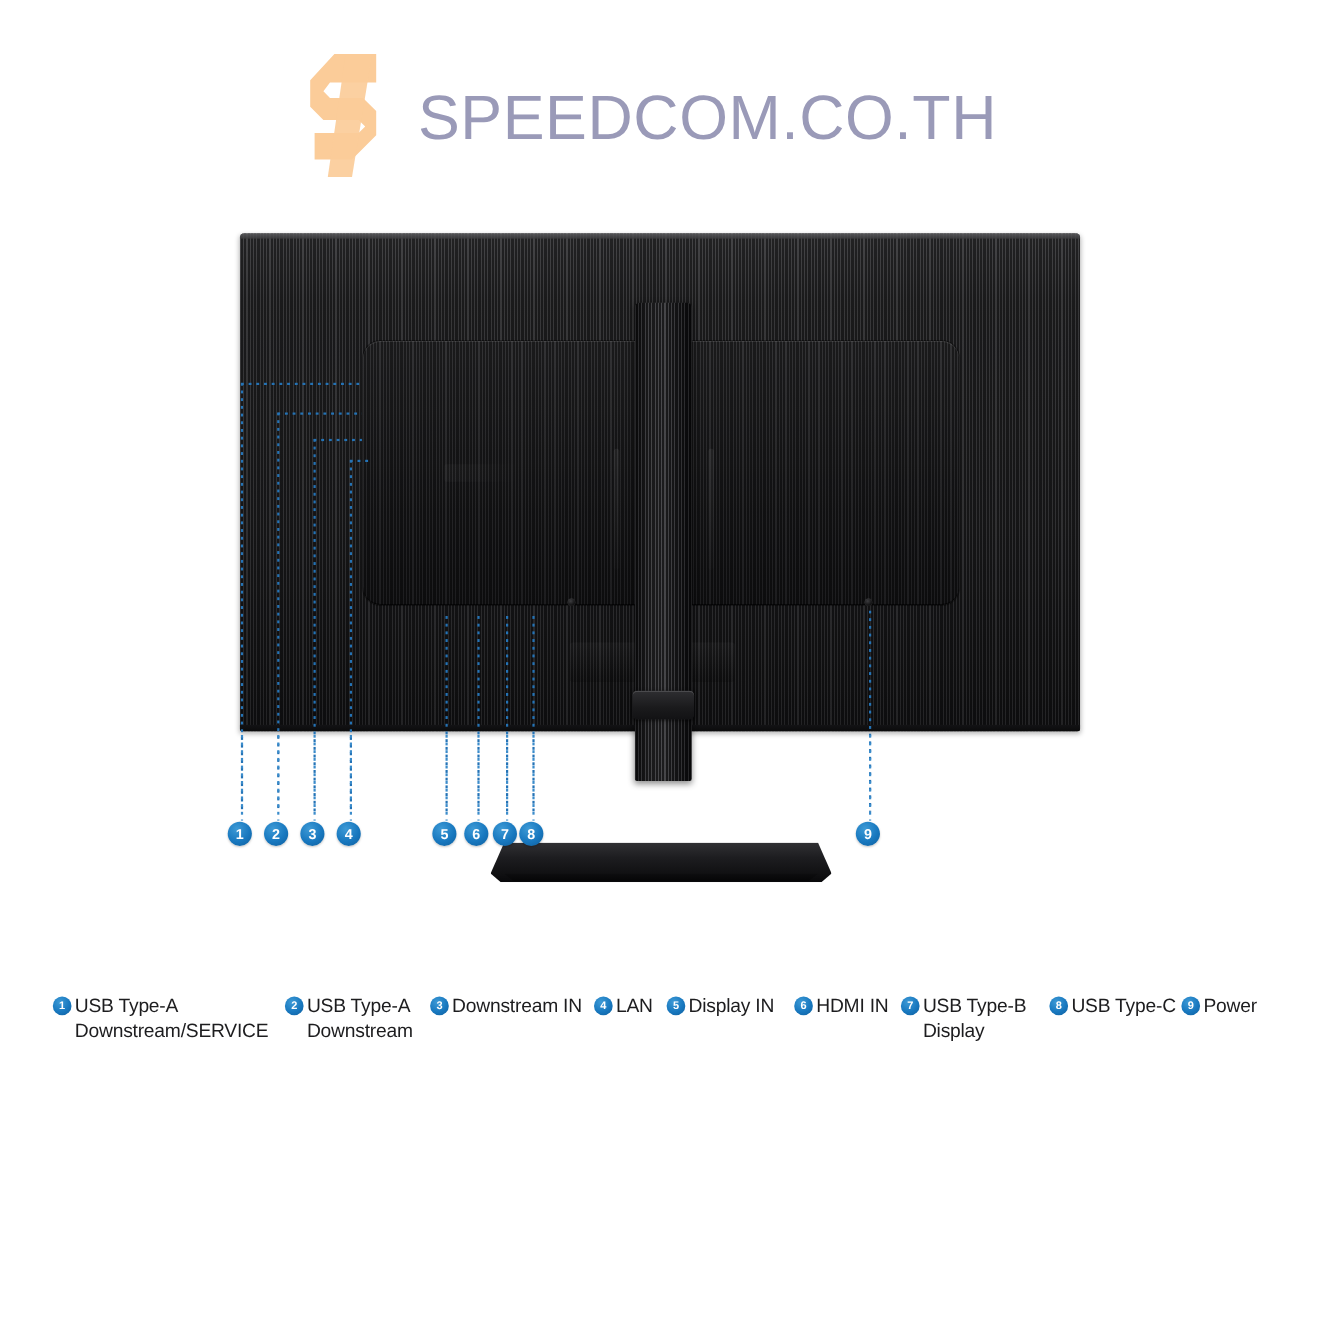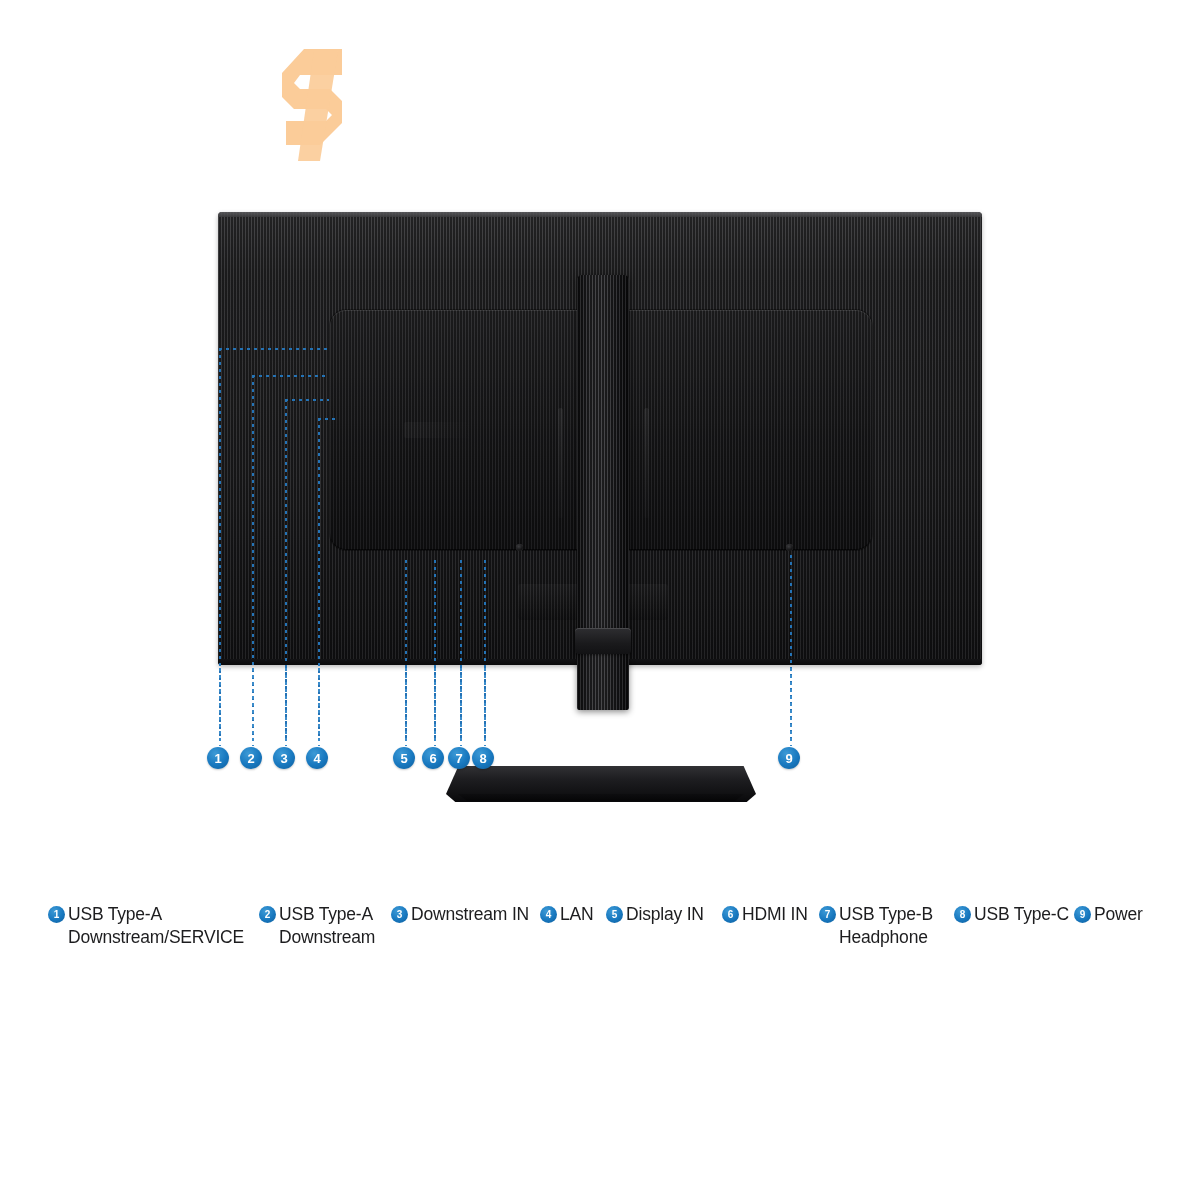--- a/index.html
+++ b/index.html
@@ -241,20 +241,21 @@
 <body>
 
 <div id="brand-header">
   <div id="brand-logo-mark">
     <svg width="78" height="116" viewBox="0 0 78 116" aria-hidden="true">
       <path d="M62 2 L24 2 L2 26 L2 50 L14 62 L46 62 L52 68 L46 74 L6 74 L6 98 L40 98 L62 76 L62 54 L50 42 L20 42 L14 36 L20 28 L62 28 Z" fill="#fbcc99"></path>
       <path d="M50 14 L30 14 L30 40 L50 40 Z" fill="#fbcc99" opacity="0"></path>
       <path d="M34 4 L58 4 L40 114 L18 114 Z" fill="#fbcc99" opacity="0.92"></path>
     </svg>
   </div>
+  <div id="brand-wordmark">SPEEDCOM.CO.TH</div>
 </div>
 
 <div id="product-stage">
 
   <div id="monitor-panel">
     <div id="monitor-panel-top-edge"></div>
     <div id="monitor-inner-plate"></div>
     <div id="monitor-vesa-hint"></div>
     <div id="monitor-port-bay"></div>
     <div class="panel-screw" id="panel-screw-left"></div>
@@ -334,21 +335,21 @@
       <span class="legend-badge">5</span>
       <span class="legend-text">Display IN</span>
     </div>
     <div class="legend-item" style="left: 674px; top: 0px;">
       <span class="legend-badge">6</span>
       <span class="legend-text">HDMI IN</span>
     </div>
     <div class="legend-item" style="left: 771px; top: 0px;">
       <span class="legend-badge">7</span>
       <span class="legend-text">USB Type-B
-Headphone</span>
+Display</span>
     </div>
     <div class="legend-item" style="left: 906px; top: 0px;">
       <span class="legend-badge">8</span>
       <span class="legend-text">USB Type-C</span>
     </div>
     <div class="legend-item" style="left: 1026px; top: 0px;">
       <span class="legend-badge">9</span>
       <span class="legend-text">Power</span>
     </div>
   </div>

